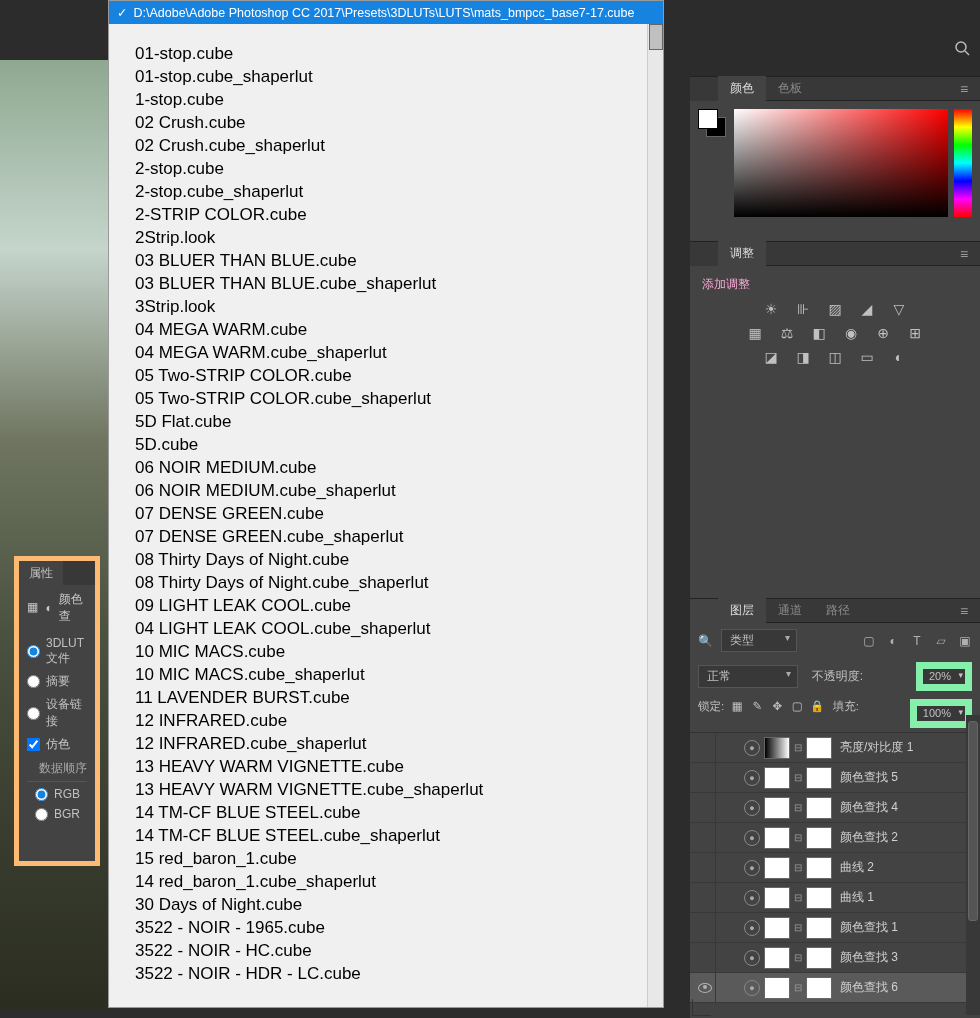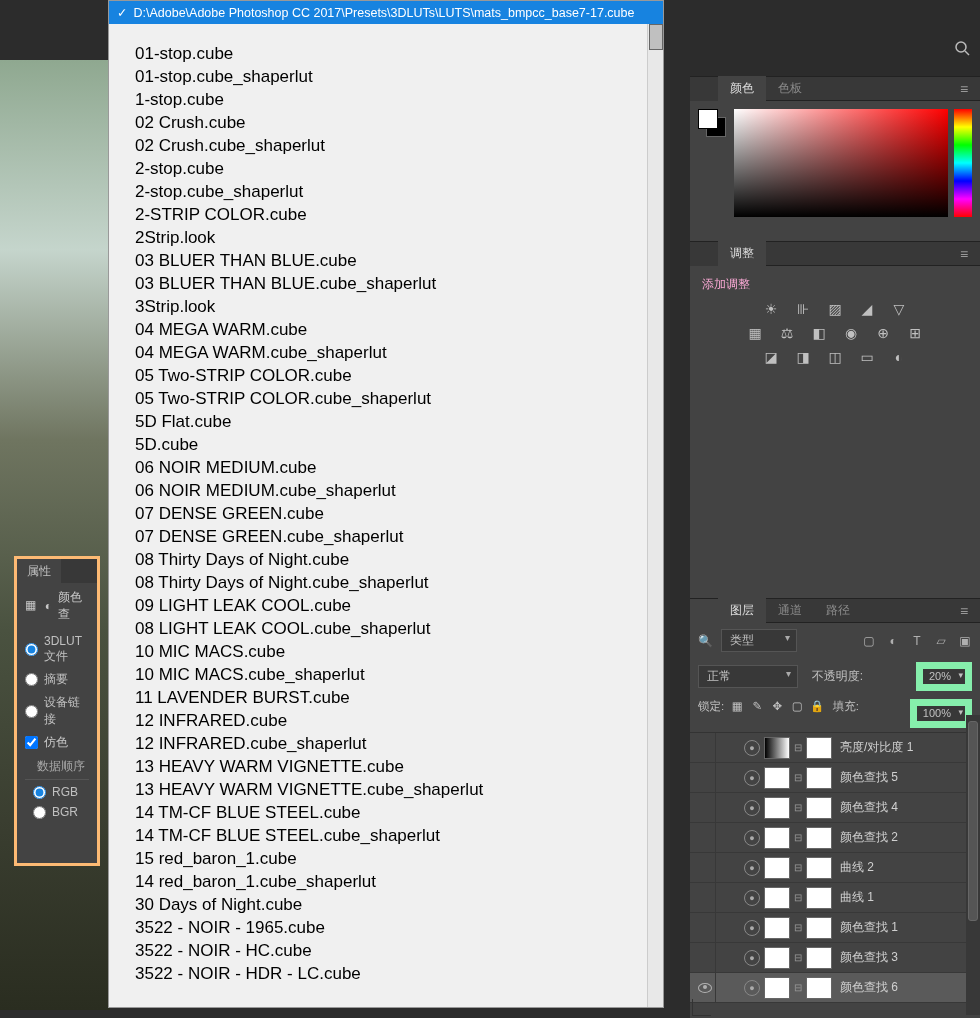--- a/index.html
+++ b/index.html
@@ -40,21 +40,21 @@
 .color-field { flex: 1; height: 108px; background: linear-gradient(to right, #fff, #ff0000); position: relative; }
 .color-field::after { content: ""; position: absolute; inset: 0; background: linear-gradient(to bottom, transparent, #000); }
 .hue-strip { width: 18px; height: 108px; background: linear-gradient(to bottom, #ff0000, #ffff00, #00ff00, #00ffff, #0000ff, #ff00ff, #ff0000); }
 
 
 .adj-body { padding: 10px 12px 18px 12px; }
 .adj-row { display: flex; gap: 14px; justify-content: center; margin: 8px 0; }
 .adj-icon { width: 18px; height: 16px; color: #c0c0c0; font-size: 14px; text-align: center; }
 
 
-.props-panel { position: absolute; left: 14px; top: 556px; width: 86px; height: 310px; background: #434343; border: 3px solid #fdba74; z-index: 50; }
+.props-panel { position: absolute; left: 14px; top: 556px; width: 86px; height: 310px; background: #434343; border: 5px solid #fdba74; z-index: 50; }
 .props-panel .tabs { display: flex; background: #383838; height: 24px; align-items: center; }
 .props-panel .tabs .tab { padding: 4px 10px; font-size: 12px; color: #c0c0c0; background: #434343; }
 .props-panel .icons-row { display: flex; gap: 6px; padding: 6px 8px 8px 8px; align-items: center; font-size: 12px; }
 .props-panel .grid-ico { width: 16px; height: 16px; display: inline-block; }
 .props-panel .radio-row { display: flex; align-items: center; gap: 6px; padding: 3px 8px; font-size: 12px; color: #c0c0c0; }
 .props-panel .radio-row input { accent-color: #1783e0; }
 .props-panel .checkbox-row { display: flex; align-items: center; gap: 6px; padding: 3px 8px; font-size: 12px; }
 .props-panel .group-label { padding: 4px 8px 2px 20px; font-size: 12px; color: #a8a8a8; }
 .props-panel .inner-group { border-top: 1px solid #555; margin: 2px 8px 0 8px; padding-top: 2px; }
 
@@ -129,21 +129,21 @@
         <div class="item">05 Two-STRIP COLOR.cube_shaperlut</div>
         <div class="item">5D Flat.cube</div>
         <div class="item">5D.cube</div>
         <div class="item">06 NOIR MEDIUM.cube</div>
         <div class="item">06 NOIR MEDIUM.cube_shaperlut</div>
         <div class="item">07 DENSE GREEN.cube</div>
         <div class="item">07 DENSE GREEN.cube_shaperlut</div>
         <div class="item">08 Thirty Days of Night.cube</div>
         <div class="item">08 Thirty Days of Night.cube_shaperlut</div>
         <div class="item">09 LIGHT LEAK COOL.cube</div>
-        <div class="item">08 LIGHT LEAK COOL.cube_shaperlut</div>
+        <div class="item">04 LIGHT LEAK COOL.cube_shaperlut</div>
         <div class="item">10 MIC MACS.cube</div>
         <div class="item">10 MIC MACS.cube_shaperlut</div>
         <div class="item">11 LAVENDER BURST.cube</div>
         <div class="item">12 INFRARED.cube</div>
         <div class="item">12 INFRARED.cube_shaperlut</div>
         <div class="item">13 HEAVY WARM VIGNETTE.cube</div>
         <div class="item">13 HEAVY WARM VIGNETTE.cube_shaperlut</div>
         <div class="item">14 TM-CF BLUE STEEL.cube</div>
         <div class="item">14 TM-CF BLUE STEEL.cube_shaperlut</div>
         <div class="item">15 red_baron_1.cube</div>

